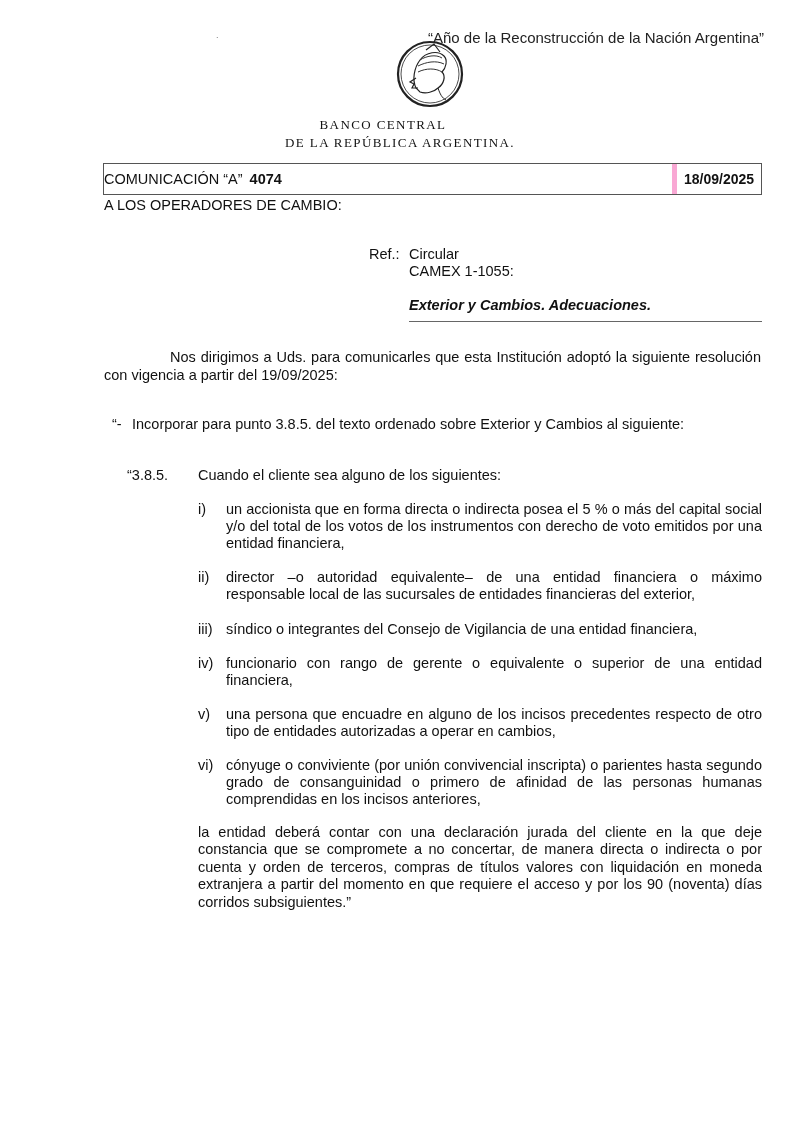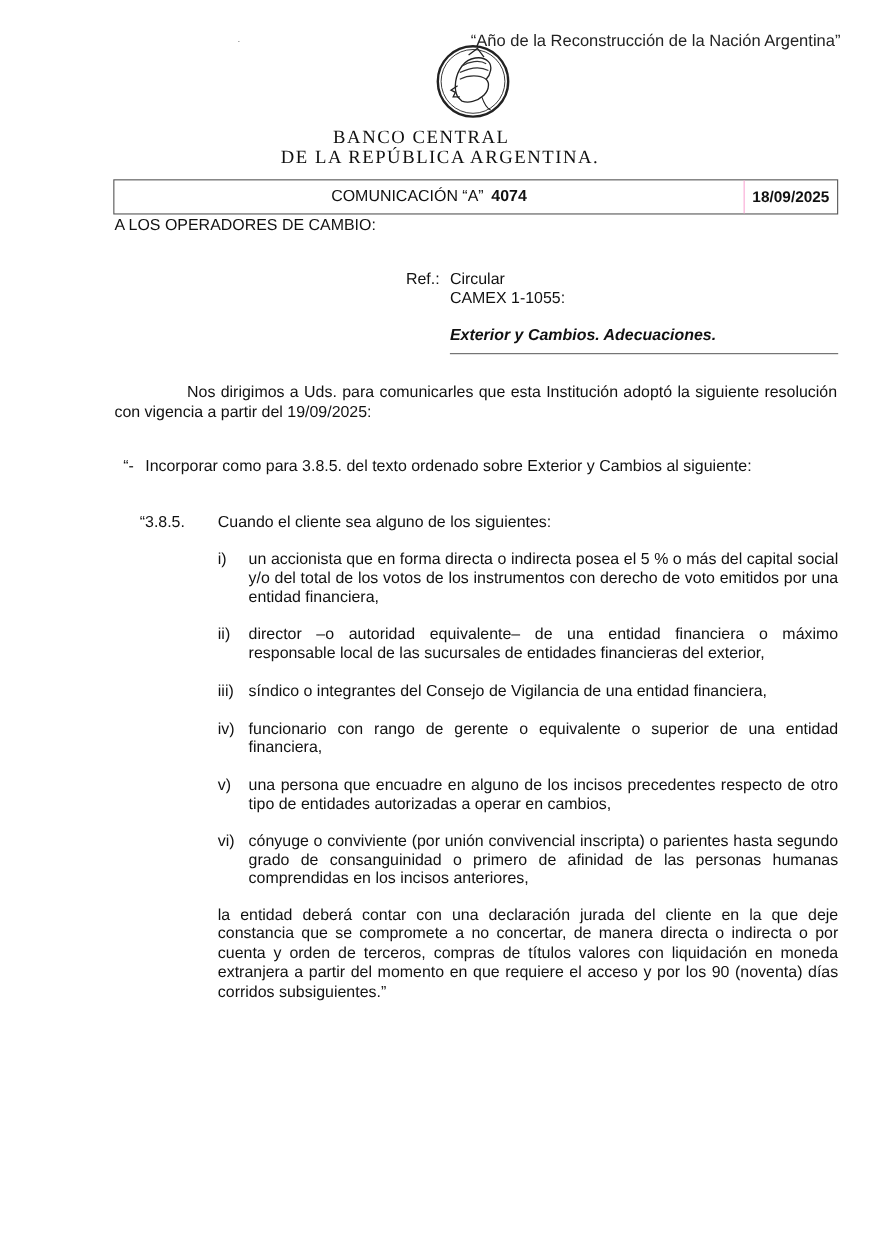--- a/index.html
+++ b/index.html
@@ -3,24 +3,24 @@
 <meta charset="utf-8">
 <style>
   html, body { margin: 0; padding: 0; background: #ffffff; }
   body { width: 800px; height: 1132px; position: relative; overflow: hidden;
          font-family: "Liberation Sans", sans-serif; color: #111; font-size: 14.5px; }
   .abs { position: absolute; }
   .motto { top: 29px; right: 36px; font-size: 15px; color: #222; }
   .dot { top: 30px; left: 216px; font-size: 9px; color: #777; }
   .seal { left: 396px; top: 38px; width: 68px; height: 72px; }
   .bank { left: 0; width: 800px; text-align: center; top: 116px;
-          font-family: "Liberation Serif", serif; font-size: 17px; letter-spacing: 1.4px; line-height: 18px; color: #111; }
+          font-family: "Liberation Serif", serif; font-size: 13px; letter-spacing: 1.4px; line-height: 18px; color: #111; }
   .bank .l1 { margin-left: -34px; }
   .hdr { left: 103px; top: 163px; width: 657px; height: 30px; border: 1px solid #555; display: flex; }
-  .hdr .left { flex: 1; border-right: 1px solid #f9a8d4; display: flex; align-items: center; justify-content: center; font-size: 14.5px; }
+  .hdr .left { flex: 1; border-right: 5px solid #f9a8d4; display: flex; align-items: center; justify-content: flex-start; font-size: 14.5px; }
   .hdr .left .num { font-weight: bold; margin-left: 7px; }
   .hdr .right { width: 84px; display: flex; align-items: center; justify-content: center; font-weight: bold; font-size: 14px; }
   .addr { left: 104px; top: 197px; line-height: 17px; }
   .ref { left: 369px; top: 246px; line-height: 17px; }
   .ref .lbl { display: inline-block; width: 40px; }
   .ref .ind { padding-left: 40px; }
   .subject { left: 409px; top: 297px; font-weight: bold; font-style: italic; text-align: right; }
   .rule { left: 409px; top: 321px; width: 353px; height: 1px; background: #666; }
   .para { left: 104px; top: 348px; width: 657px; line-height: 18px; text-align: justify; }
   .para .first { text-indent: 66px; }
@@ -73,21 +73,21 @@
   <div class="ind">CAMEX 1-1055:</div>
 </div>
 <div class="abs subject">Exterior y Cambios. Adecuaciones.</div>
 <div class="abs rule"></div>
 
 <div class="abs para">
   <div class="first">Nos dirigimos a Uds. para comunicarles que esta Institución adoptó la siguiente resolución con vigencia a partir del 19/09/2025:</div>
 </div>
 
 <div class="abs incorp">
-  <span class="q">“-</span><span>Incorporar como para 3.8.5. del texto ordenado sobre Exterior y Cambios al siguiente:</span>
+  <span class="q">“-</span><span>Incorporar para punto 3.8.5. del texto ordenado sobre Exterior y Cambios al siguiente:</span>
 </div>
 
 <div class="abs p385">
   <span class="n">“3.8.5.</span><span>Cuando el cliente sea alguno de los siguientes:</span>
 </div>
 
 <div class="abs item" style="top:501px">
   <span class="roman">i)</span>
   <span class="txt">un accionista que en forma directa o indirecta posea el 5 % o más del capital social y/o del total de los votos de los instrumentos con derecho de voto emitidos por una entidad financiera,</span>
 </div>

